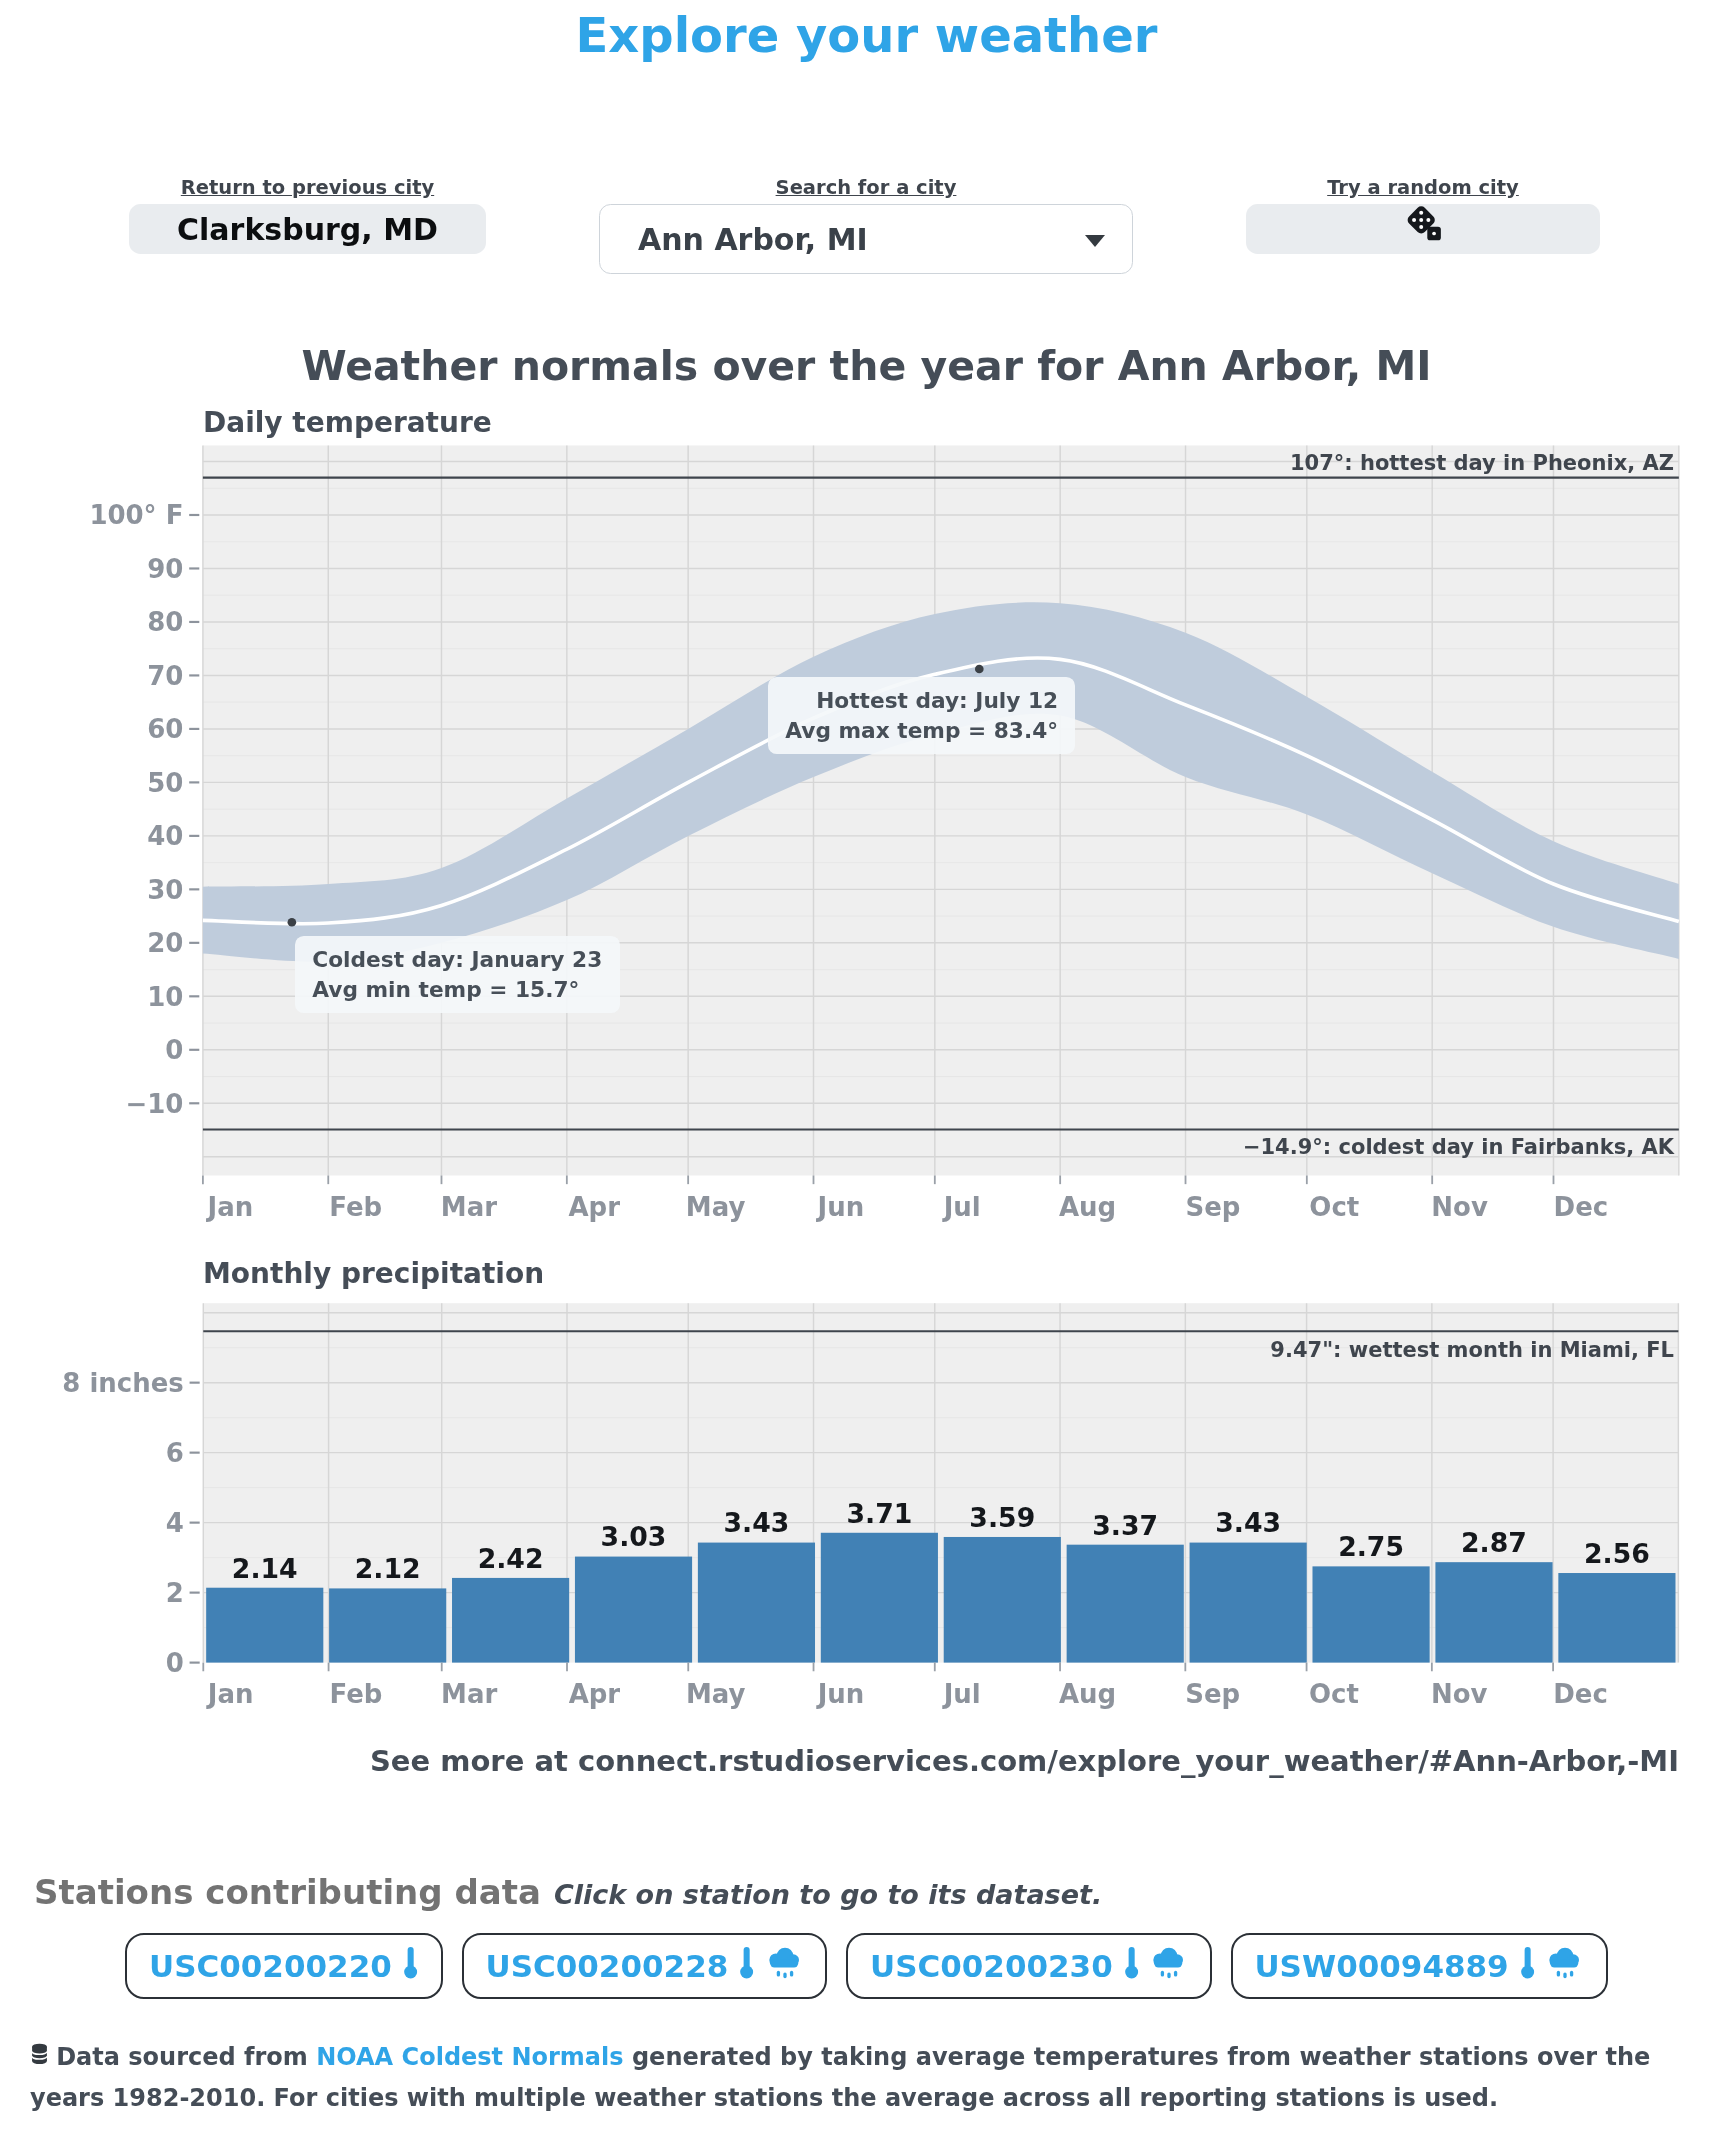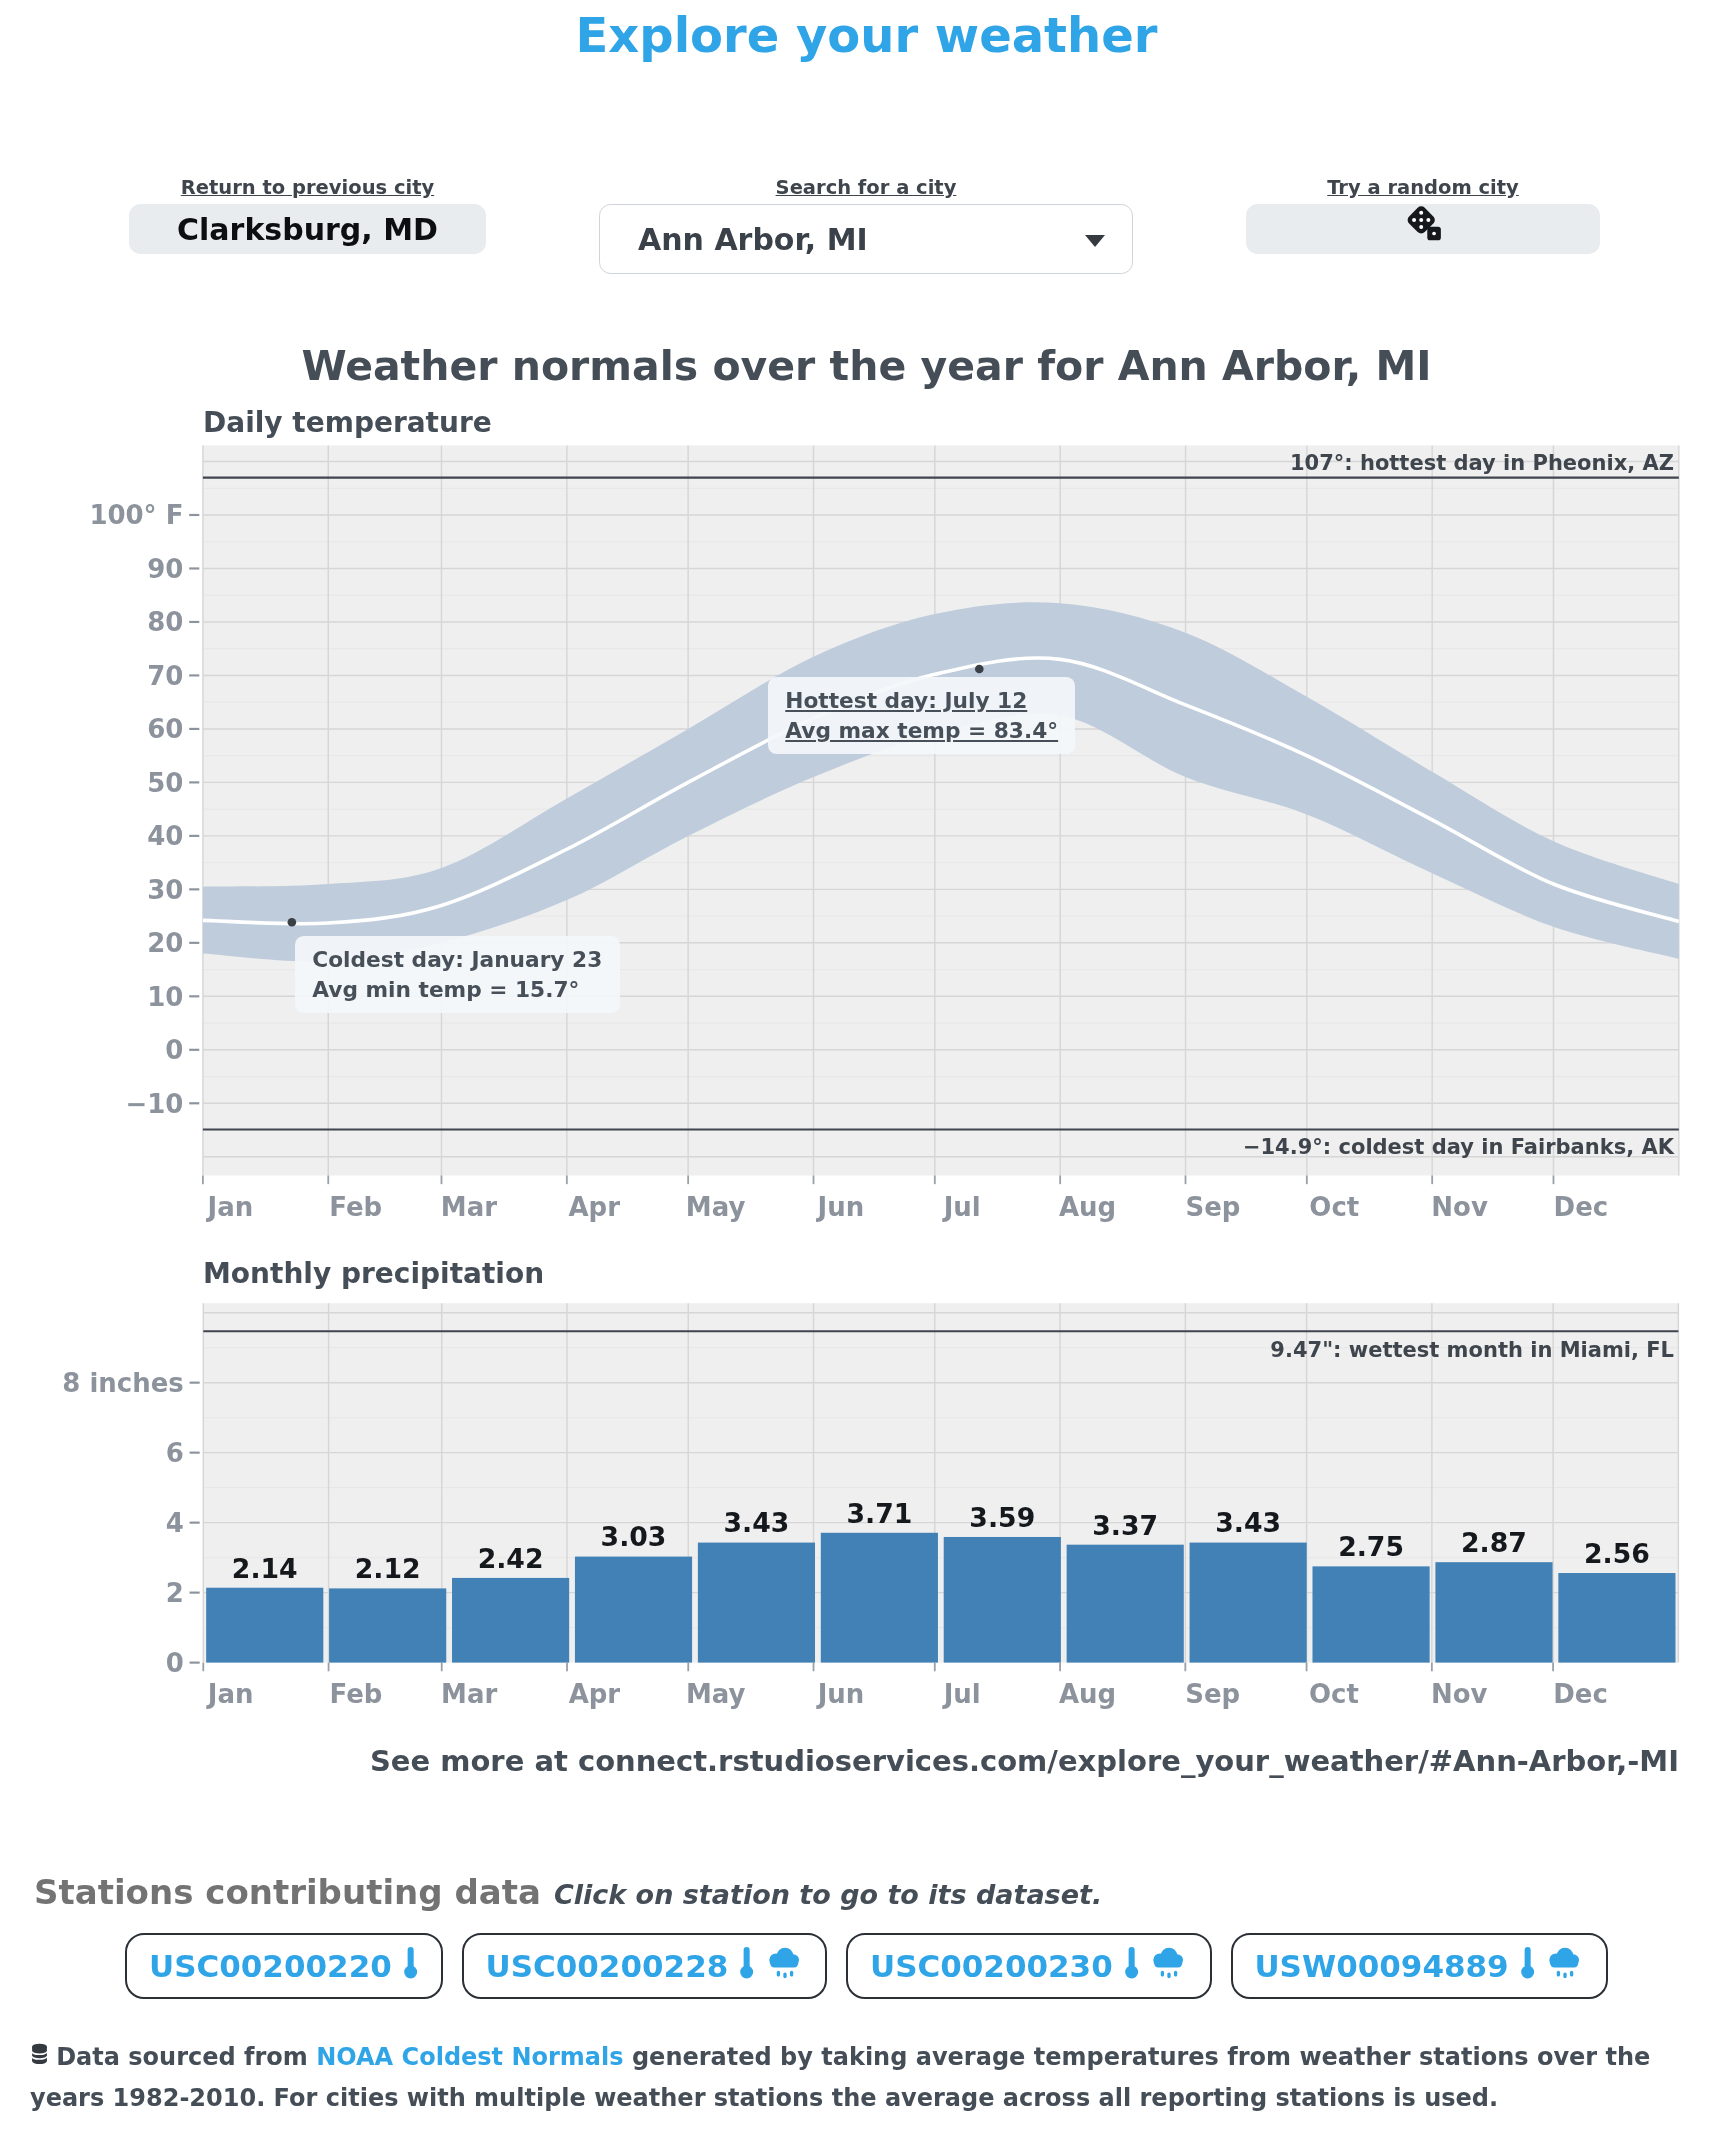--- a/index.html
+++ b/index.html
@@ -175,21 +175,21 @@
     <text x="1847.8000000000002" y="1124" text-anchor="middle" font-size="36" fill="#8d939c">Oct</text>
     <line x1="1983.4" x2="1983.4" y1="1068" y2="1080" stroke="#9aa0a8" stroke-width="2.5"></line>
     <text x="2021.4" y="1124" text-anchor="middle" font-size="36" fill="#8d939c">Nov</text>
     <line x1="2151.4" x2="2151.4" y1="1068" y2="1080" stroke="#9aa0a8" stroke-width="2.5"></line>
     <text x="2189.4" y="1124" text-anchor="middle" font-size="36" fill="#8d939c">Dec</text>
   </svg>
 
 <div class="abs annotation" style="right:59px;top:451px;">107°: hottest day in Pheonix, AZ</div>
 <div class="abs annotation" style="right:59px;top:1135px;">−14.9°: coldest day in Fairbanks, AK</div>
 
-<div class="abs tooltip" style="left:768px;top:677px;text-align:left;text-decoration:underline;">
+<div class="abs tooltip" style="left:768px;top:677px;text-align:right;">
   <div>Hottest day: July 12</div>
   <div>Avg max temp = 83.4°</div>
 </div>
 <div class="abs tooltip" style="left:295px;top:936px;text-align:left;">
   <div>Coldest day: January 23</div>
   <div>Avg min temp = 15.7°</div>
 </div>
 
 <div class="abs section-label" style="left:203px;top:1257px;">Monthly precipitation</div>
 

